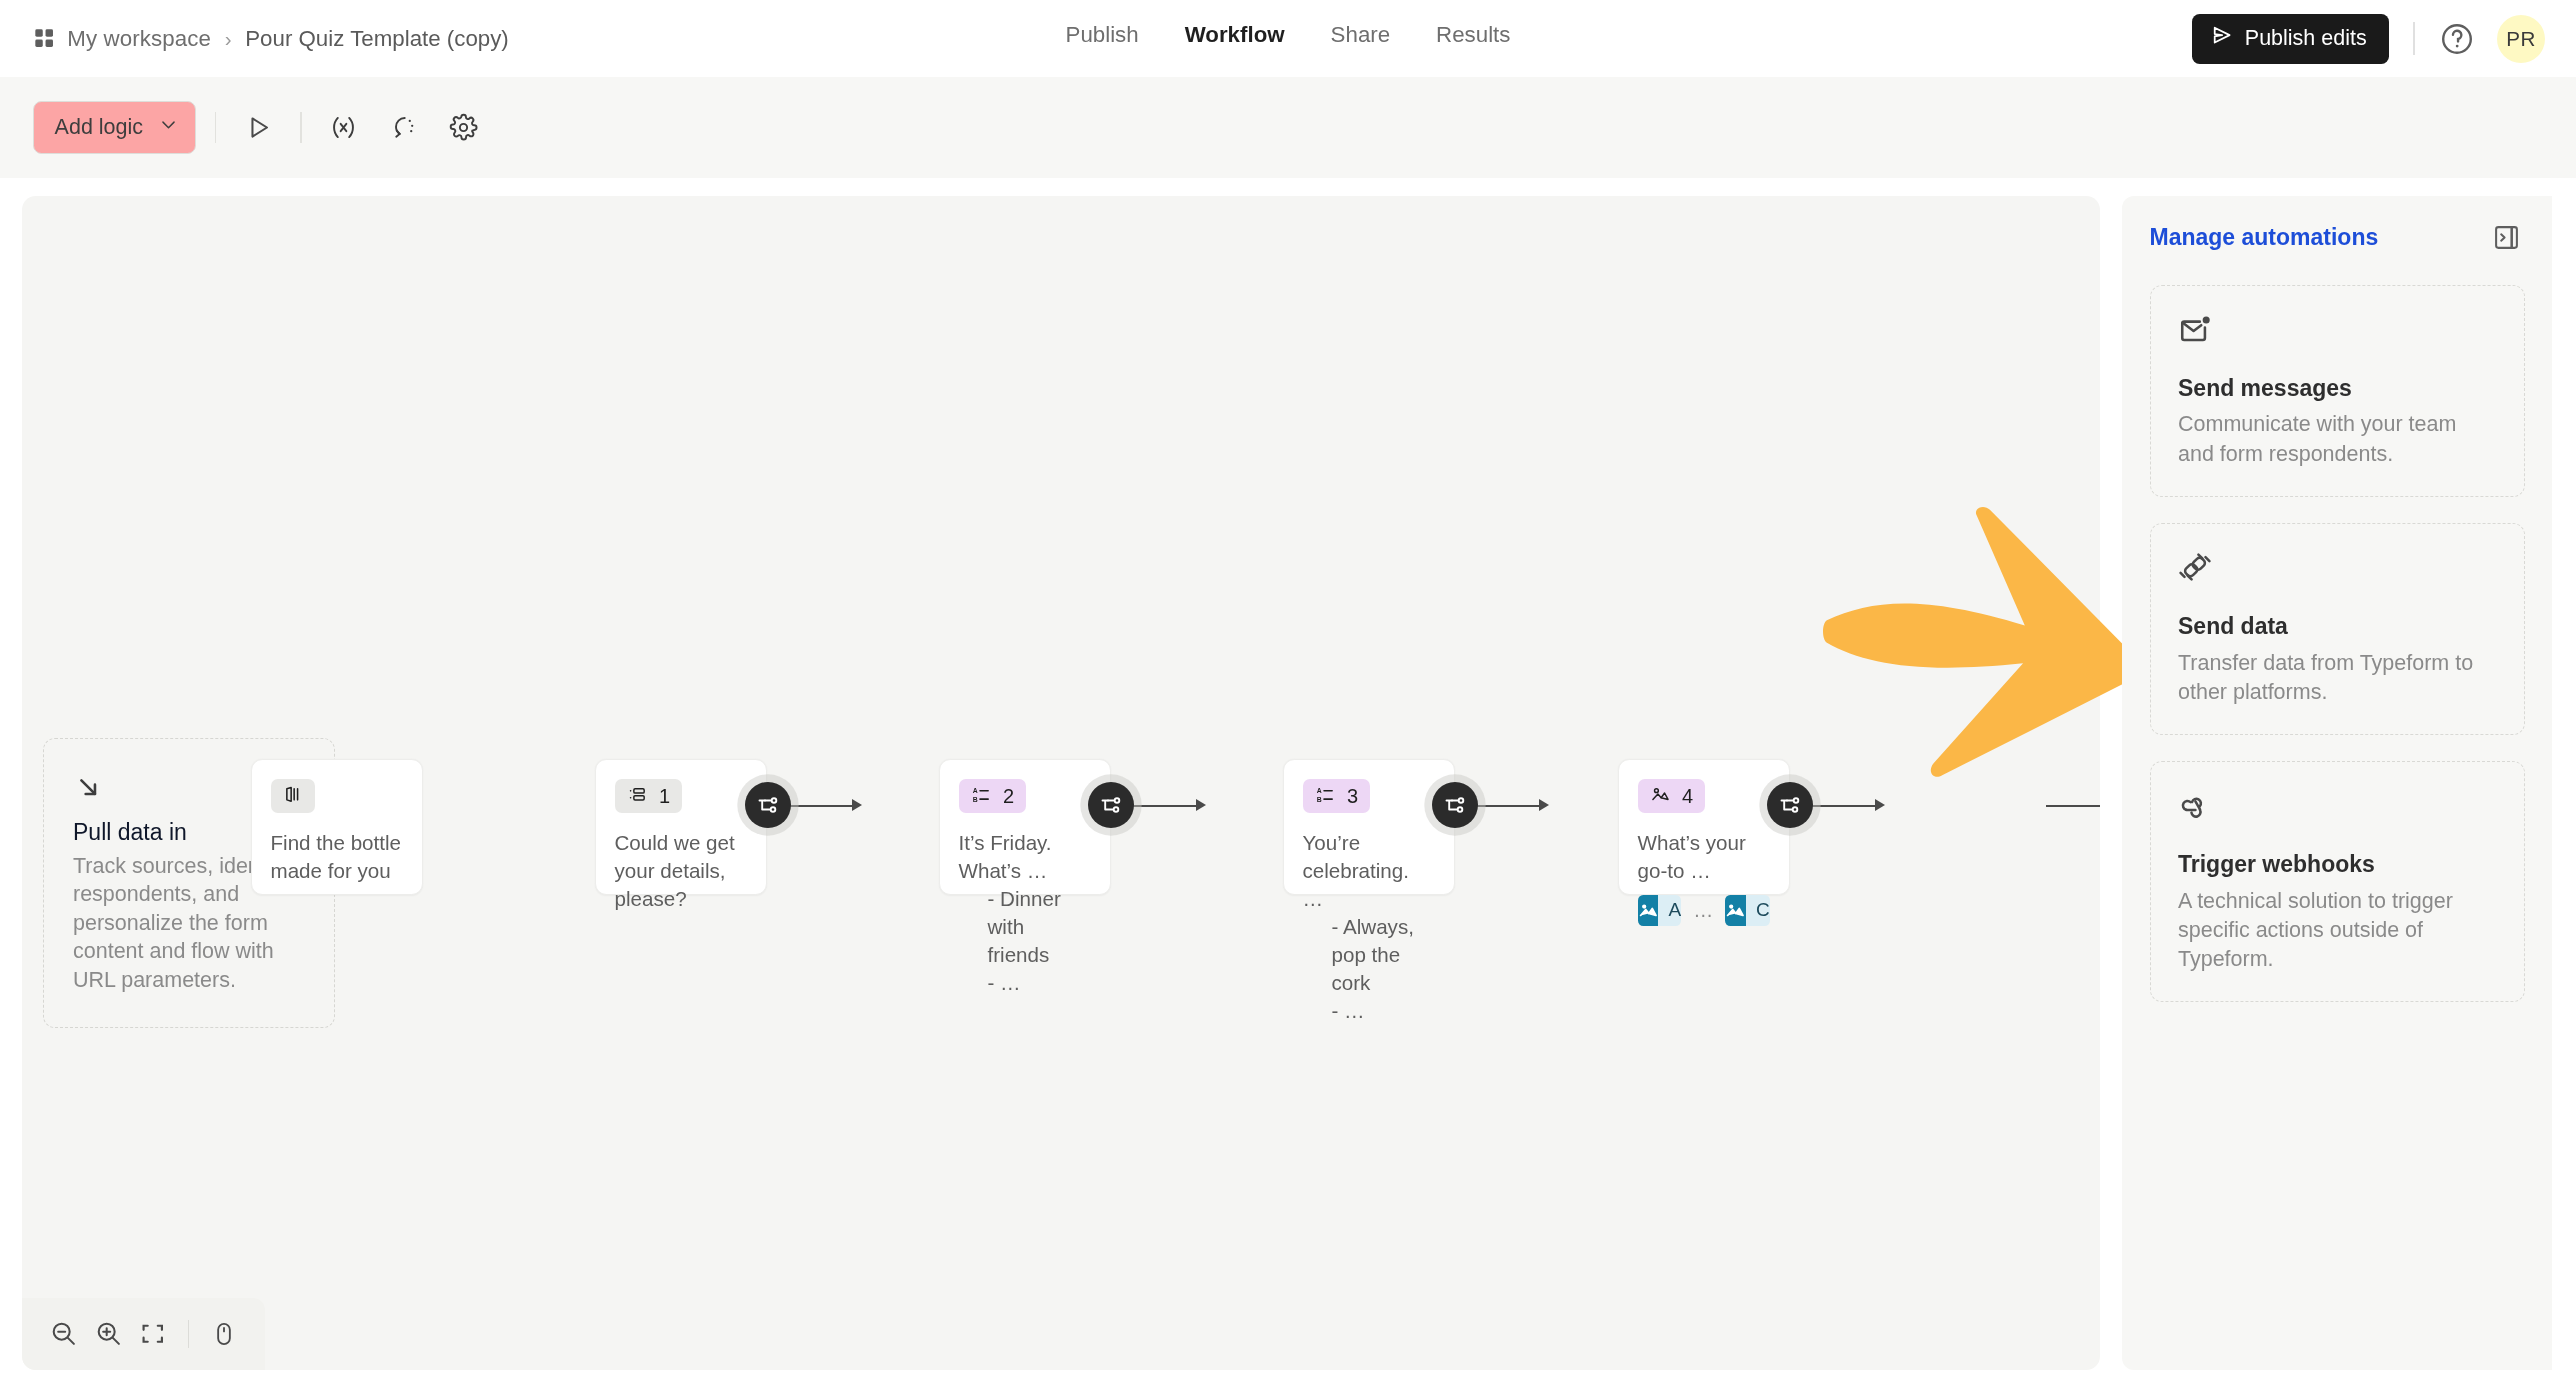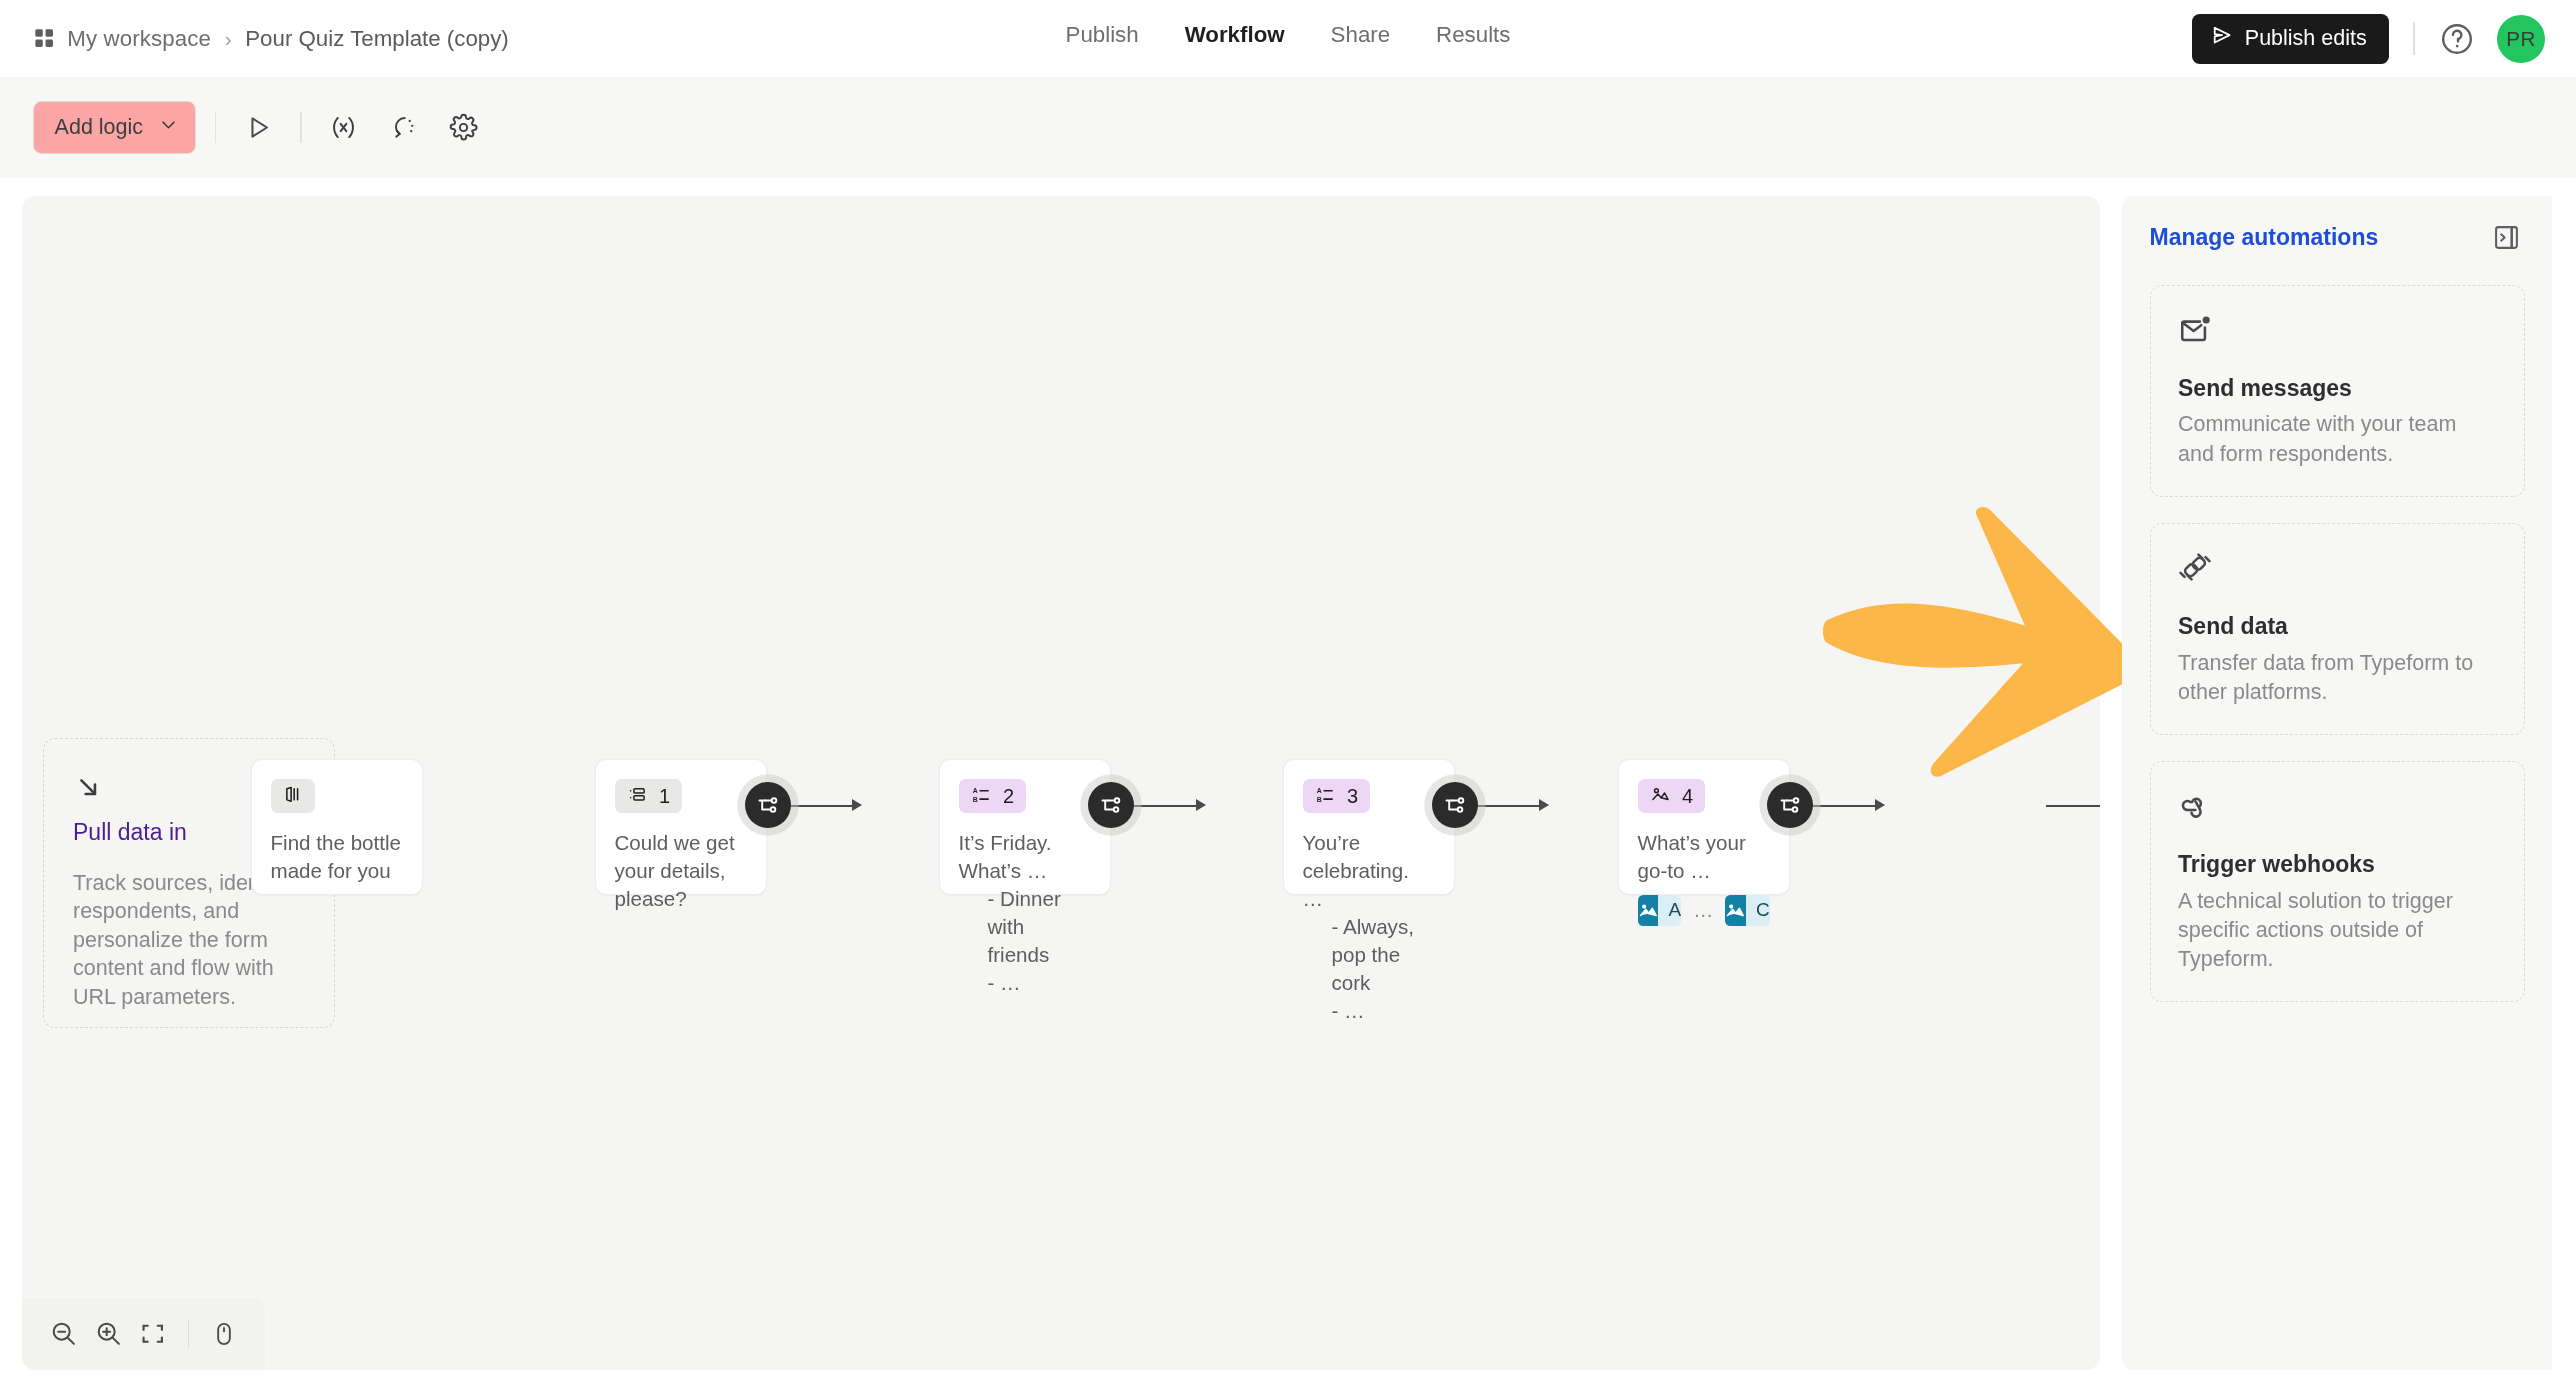--- a/index.html
+++ b/index.html
@@ -39,21 +39,21 @@
     display:flex; align-items:center; gap:12px;
     background:#1A1A1A; color:#fff; border:none; border-radius:7.7px;
     height:50px; padding:0 22.3px 0 19px; font-size:21.5px; cursor:pointer;
     font-family:inherit;
   }
   .publish-icon { width:22.3px; height:22.3px; flex:none; }
   .hdr-div { width:1.7px; height:33px; background:#E0E0E0; margin:0 24px; }
   .help-btn { width:36px; height:36px; cursor:pointer; margin-right:22.3px; }
   .avatar {
     width:48px; height:48px; border-radius:50%;
-    background:#22c55e; color:#3A3A3A;
+    background:#fef9c3; color:#3A3A3A;
     display:flex; align-items:center; justify-content:center;
     font-size:20.6px; letter-spacing:0.4px; cursor:pointer;
   }
 
   
   .toolbar {
     position:absolute; top:77px; left:0; width:2576px; height:101px;
     background:#F7F7F5; display:flex; align-items:center; padding-left:33px; gap:0;
   }
   .addlogic {
@@ -74,21 +74,21 @@
     position:absolute; left:21.5px; top:196px; width:2078px; height:1174px;
     background:#F5F5F3; border-radius:13.7px; overflow:hidden;
   }
 
   
   .pull-card {
     position:absolute; left:21.5px; top:542px; width:292px; height:290px;
     border:1.7px dashed #D6D6D2; border-radius:12px; padding:33px 29px 0 29px;
   }
   .pull-icon { width:31px; height:31px; display:block; margin-bottom:15.5px; }
-  .pull-title { font-size:23px; color:#4c1d95; margin-bottom:23px; }
+  .pull-title { font-size:23px; color:#0f172a; margin-bottom:6px; }
   .pull-desc { font-size:21.5px; line-height:1.33; color:#8A8A8A; }
 
   
   .node {
     position:absolute; background:#fff; border:1.3px solid #EDEDEB;
     border-radius:11.2px; box-shadow:0 0.9px 1.7px rgba(0,0,0,.045);
     padding:19px 19px 0 19px;
   }
   .node-badge {
     display:inline-flex; align-items:center; gap:12px;

